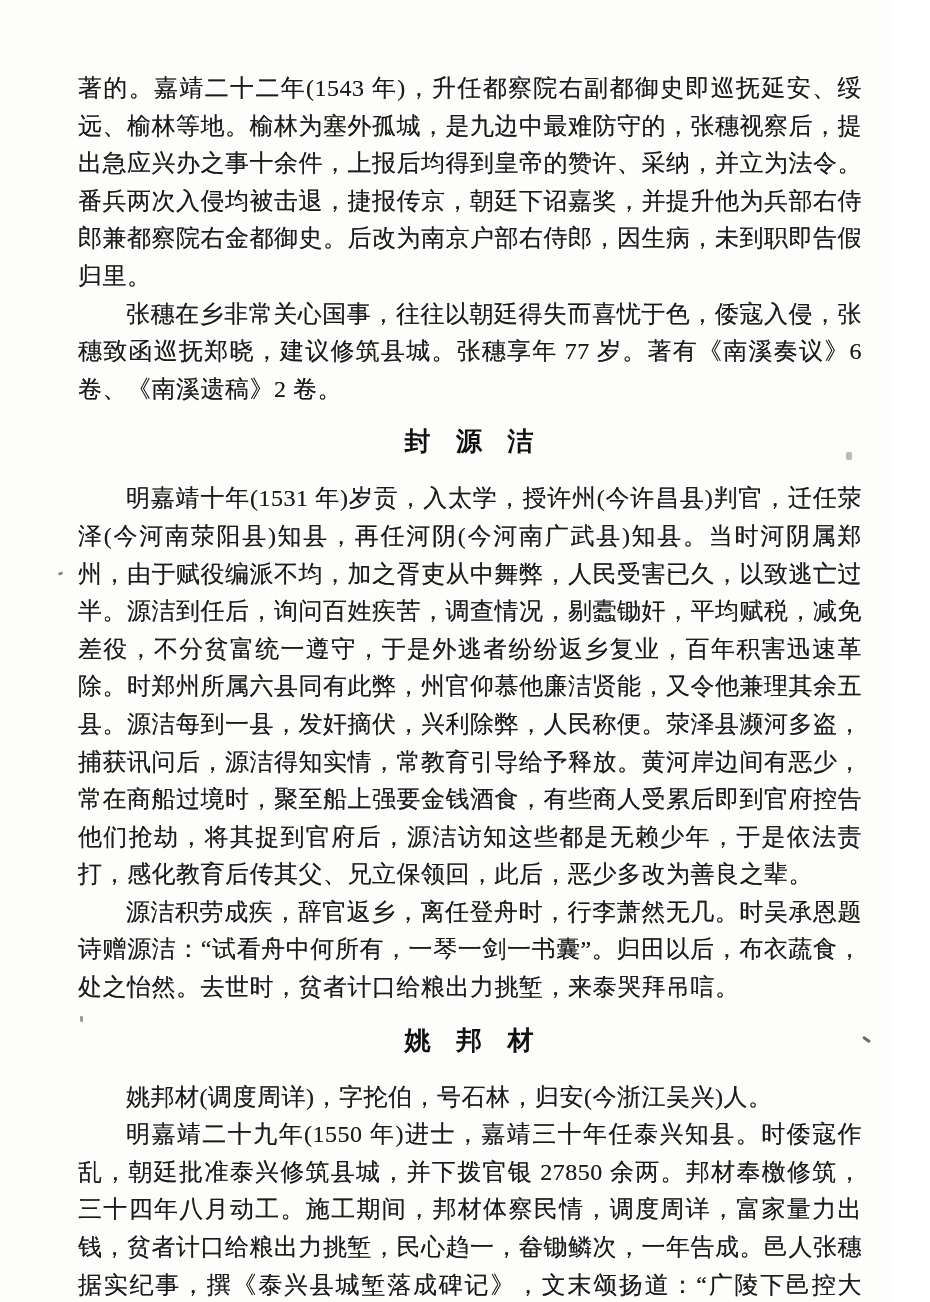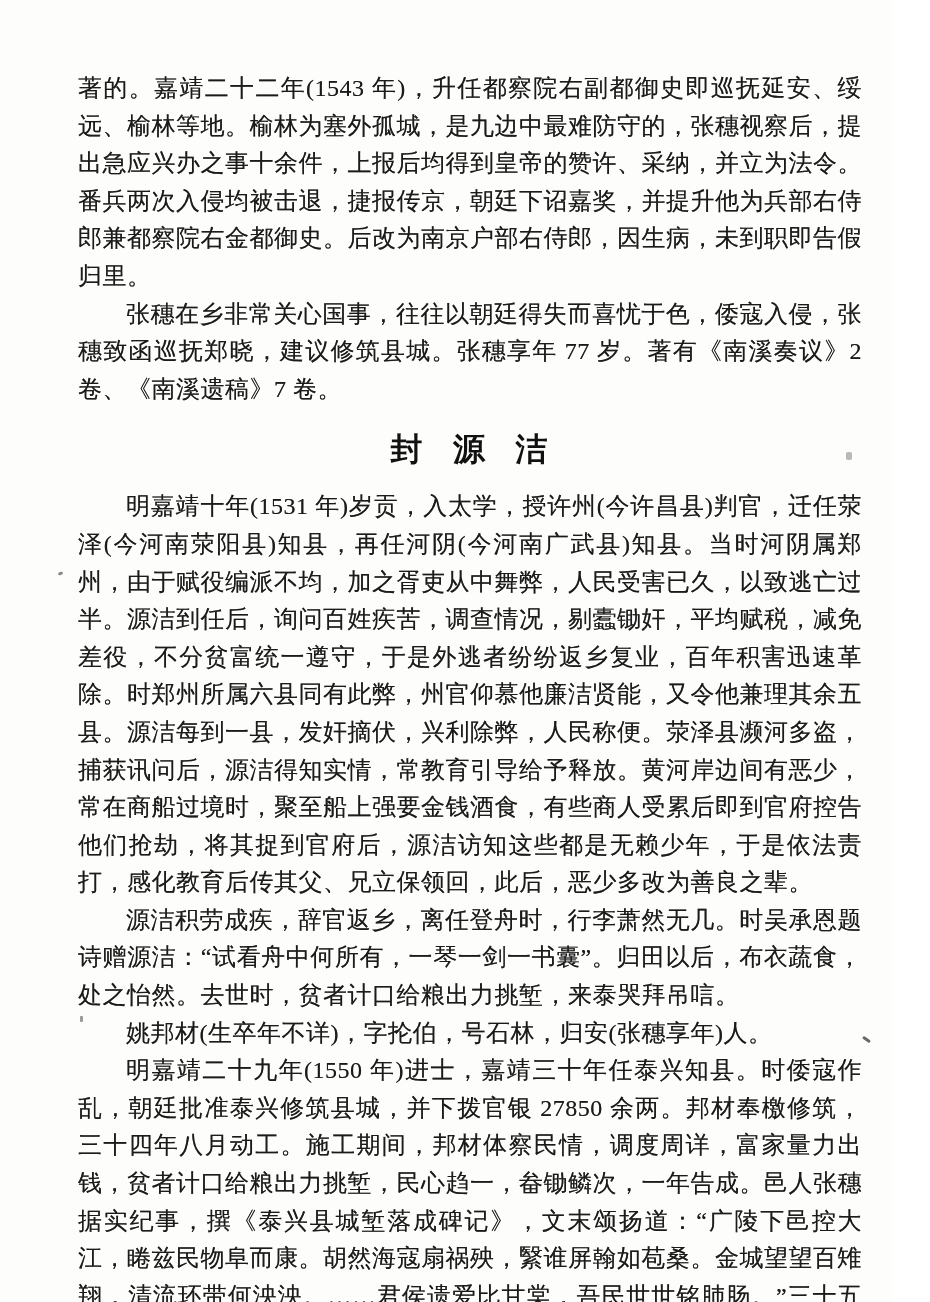--- a/index.html
+++ b/index.html
@@ -33,24 +33,24 @@
     text-align:justify;
     text-justify:inter-ideograph;
     letter-spacing:0.5px;
     color:var(--ink);
     
     text-shadow:0 0 0.5px rgba(0,0,0,0.55);
   }
   p.paragraph{text-indent:2em;}
   p.paragraph_continued{text-indent:0;}
   h2.heading{
-    margin:24px 0 22px 0;
+    margin:16px 0 22px 0;
     font-family:"Liberation Sans","DejaVu Sans",sans-serif;
     font-weight:bold;
-    font-size:32px;
+    font-size:26px;
     line-height:34px;
     text-align:center;
     word-spacing:0.55em;
     letter-spacing:2px;
     color:#111;
   }
   
   .speck{
     position:absolute;
     background:#3a3a3a;
@@ -60,24 +60,25 @@
   .speck-2{left:862px;top:1038px;width:9px;height:3px;transform:rotate(35deg);opacity:.75;border-radius:2px;}
   .speck-3{left:80px;top:1016px;width:3px;height:6px;opacity:.5;border-radius:1px;}
   .speck-4{left:846px;top:452px;width:6px;height:8px;opacity:.35;border-radius:2px;}
 </style>
 </head>
 <body>
 
 <main class="page">
   <div class="text-block" id="content">
       <p class="paragraph_continued">著的。嘉靖二十二年(1543 年)，升任都察院右副都御史即巡抚延安、绥远、榆林等地。榆林为塞外孤城，是九边中最难防守的，张穗视察后，提出急应兴办之事十余件，上报后均得到皇帝的赞许、采纳，并立为法令。番兵两次入侵均被击退，捷报传京，朝廷下诏嘉奖，并提升他为兵部右侍郎兼都察院右金都御史。后改为南京户部右侍郎，因生病，未到职即告假归里。</p>
-      <p class="paragraph">张穗在乡非常关心国事，往往以朝廷得失而喜忧于色，倭寇入侵，张穗致函巡抚郑晓，建议修筑县城。张穗享年 77 岁。著有《南溪奏议》2 卷、《南溪遗稿》7 卷。</p>
+      <p class="paragraph">张穗在乡非常关心国事，往往以朝廷得失而喜忧于色，倭寇入侵，张穗致函巡抚郑晓，建议修筑县城。张穗享年 77 岁。著有《南溪奏议》6 卷、《南溪遗稿》2 卷。</p>
       <h2 class="heading">封 源 洁</h2>
       <p class="paragraph">明嘉靖十年(1531 年)岁贡，入太学，授许州(今许昌县)判官，迁任荥泽(今河南荥阳县)知县，再任河阴(今河南广武县)知县。当时河阴属郑州，由于赋役编派不均，加之胥吏从中舞弊，人民受害已久，以致逃亡过半。源洁到任后，询问百姓疾苦，调查情况，剔蠹锄奸，平均赋税，减免差役，不分贫富统一遵守，于是外逃者纷纷返乡复业，百年积害迅速革除。时郑州所属六县同有此弊，州官仰慕他廉洁贤能，又令他兼理其余五县。源洁每到一县，发奸摘伏，兴利除弊，人民称便。荥泽县濒河多盗，捕获讯问后，源洁得知实情，常教育引导给予释放。黄河岸边间有恶少，常在商船过境时，聚至船上强要金钱酒食，有些商人受累后即到官府控告他们抢劫，将其捉到官府后，源洁访知这些都是无赖少年，于是依法责打，感化教育后传其父、兄立保领回，此后，恶少多改为善良之辈。</p>
       <p class="paragraph">源洁积劳成疾，辞官返乡，离任登舟时，行李萧然无几。时吴承恩题诗赠源洁：“试看舟中何所有，一琴一剑一书囊”。归田以后，布衣蔬食，处之怡然。去世时，贫者计口给粮出力挑堑，来泰哭拜吊唁。</p>
-      <p class="paragraph">姚邦材(生卒年不详)，字抡伯，号石林，归安(张穗享年)人。</p>
+      <h2 class="heading">姚 邦 材</h2>
+      <p class="paragraph">姚邦材(调度周详)，字抡伯，号石林，归安(今浙江吴兴)人。</p>
       <p class="paragraph">明嘉靖二十九年(1550 年)进士，嘉靖三十年任泰兴知县。时倭寇作乱，朝廷批准泰兴修筑县城，并下拨官银 27850 余两。邦材奉檄修筑，三十四年八月动工。施工期间，邦材体察民情，调度周详，富家量力出钱，贫者计口给粮出力挑堑，民心趋一，畚锄鳞次，一年告成。邑人张穗据实纪事，撰《泰兴县城堑落成碑记》，文末颂扬道：“广陵下邑控大江，睠兹民物阜而康。胡然海寇扇祸殃，繄谁屏翰如苞桑。金城望望百雉翔，清流环带何泱泱。……君侯遗爱比甘棠，吾民世世铭肺肠。”三十五年城刚竣工，倭寇即来侵犯并迫近城下，城上卫士射杀两倭，余倭逃命而去，泰兴城遂得以保全。嘉靖三十六年，姚升任刑部主事，遂离泰而去。</p>
     </div>
   <span class="speck speck-1"></span>
   <span class="speck speck-2"></span>
   <span class="speck speck-3"></span>
   <span class="speck speck-4"></span>
 </main>
 
 </body></html>

